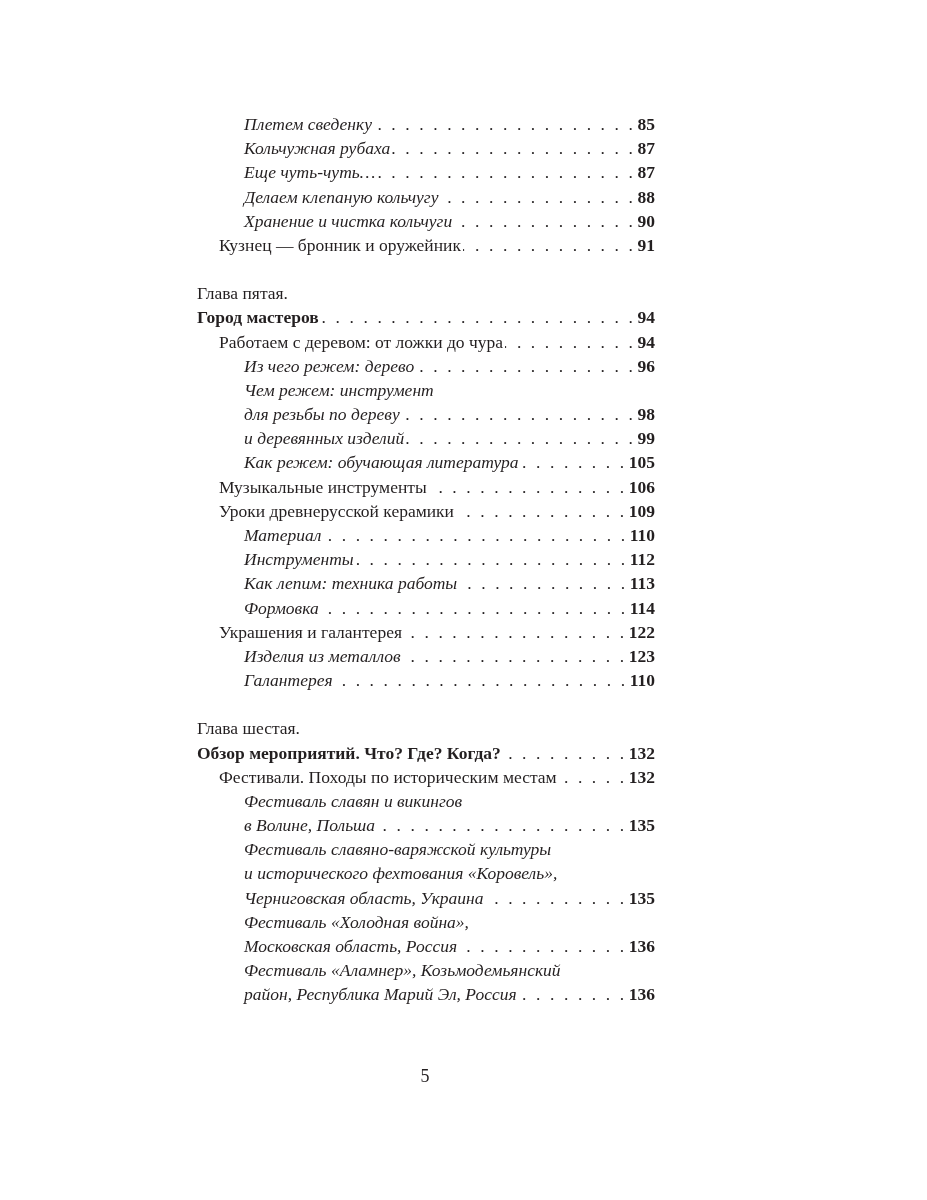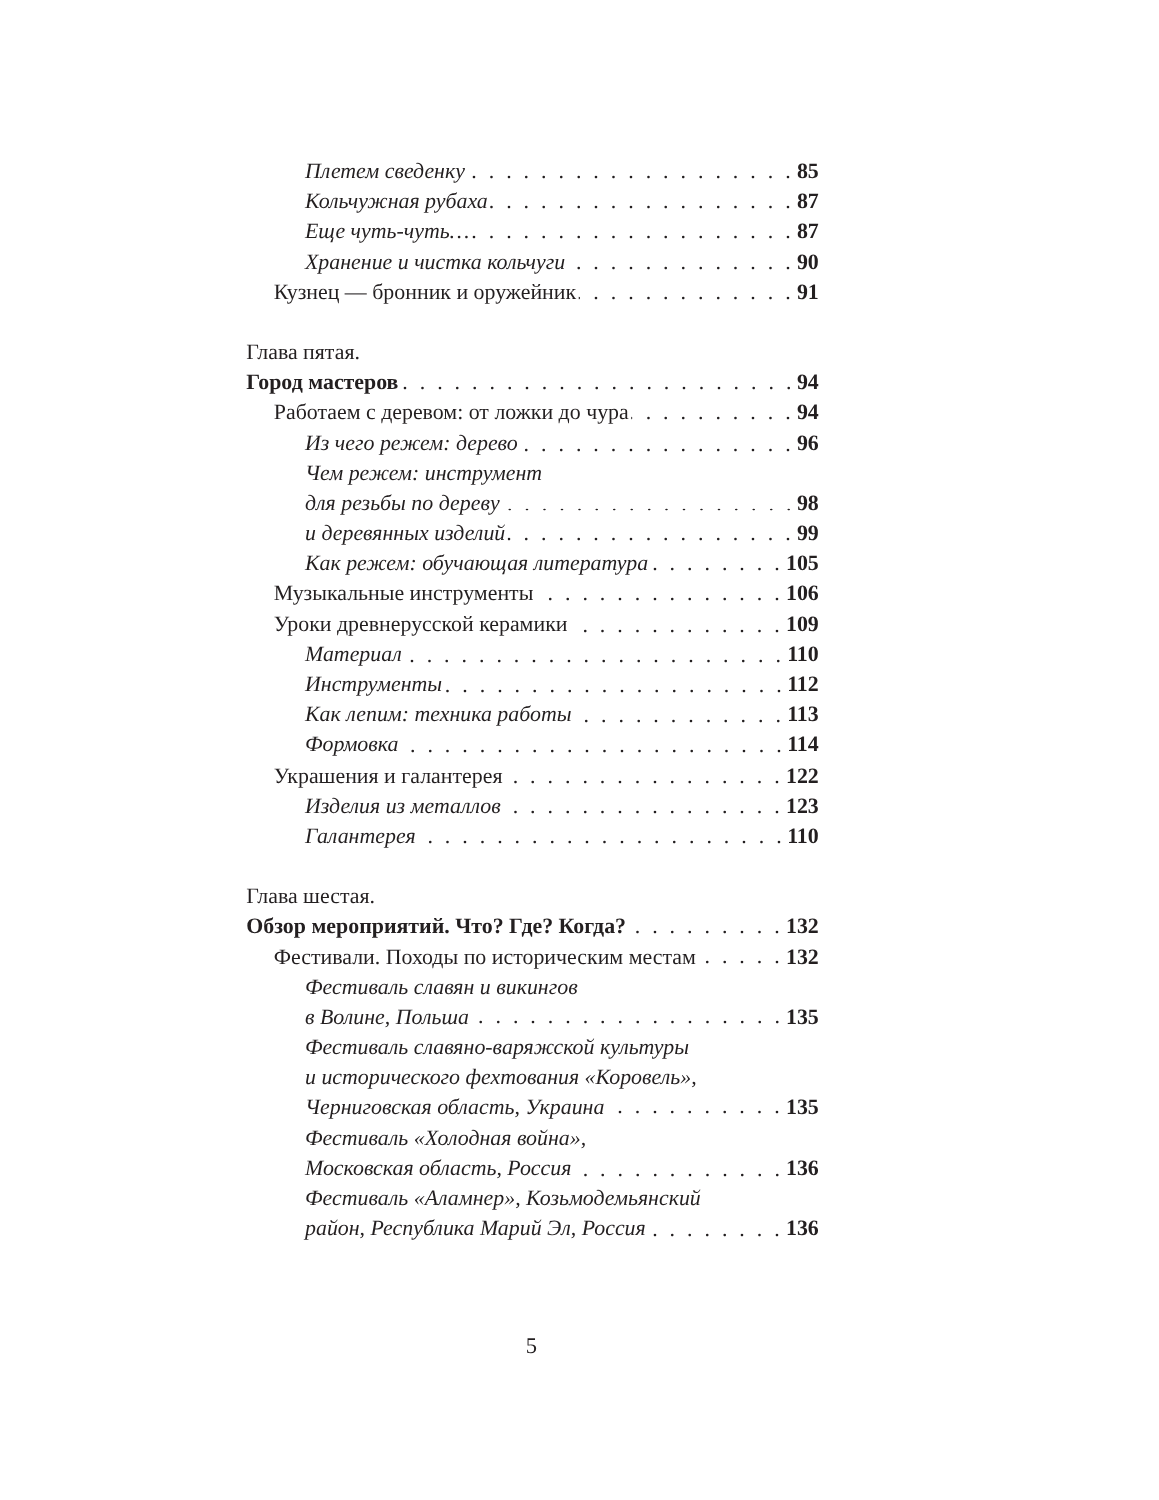--- a/index.html
+++ b/index.html
@@ -1,18 +1,18 @@
 <!DOCTYPE html>
 <html><head>
   <meta charset="utf-8">
   <style>
     html, body { margin: 0; padding: 0; background: #ffffff; }
     body { width: 927px; height: 1200px; position: relative; overflow: hidden;
       font-family: "Liberation Serif", "DejaVu Serif", serif; color: #231f20; }
-    .toc { position: absolute; left: 197px; top: 124px; width: 458px; font-size: 17.5px; line-height: 24.2px; }
+    .toc { position: absolute; left: 197px; top: 112px; width: 458px; font-size: 17.5px; line-height: 24.2px; }
     .line { display: flex; align-items: baseline; white-space: nowrap; height: 24.2px; }
     .lvl0 { padding-left: 0; font-weight: bold; align-items: center; }
     .lvl1 { padding-left: 22px; }
     .lvl2 { padding-left: 47px; font-style: italic; }
     .title { flex: 0 0 auto; }
     .dots { flex: 1 1 auto; overflow: hidden; font-style: normal; font-weight: normal; letter-spacing: 2.6px; margin: 0 2px; text-align: right; direction: rtl; }
     .dots::before { content: ". . . . . . . . . . . . . . . . . . . . . . . . . . . . . . . . . . . . . . . . . . . . . . . . . . . . . . . . . . . . . . . . . . . . . . . . . . . . . . . . . . . . . . . . . . . . . . . . . . . . . . . . . . ."; }
     .page { flex: 0 0 auto; font-style: normal; font-weight: bold; }
     .gap { height: 24px; }
     .heading { font-weight: normal; height: 24.2px; }
@@ -39,20 +39,27 @@
       </div>
       <div>
         <div class="line lvl2">
           <span class="title">Еще чуть-чуть…</span>
           <span class="dots"></span>
           <span class="page">87</span>
         </div>
       </div>
       <div>
         <div class="line lvl2">
+          <span class="title">Делаем клепаную кольчугу</span>
+          <span class="dots"></span>
+          <span class="page">88</span>
+        </div>
+      </div>
+      <div>
+        <div class="line lvl2">
           <span class="title">Хранение и чистка кольчуги</span>
           <span class="dots"></span>
           <span class="page">90</span>
         </div>
       </div>
       <div>
         <div class="line lvl1">
           <span class="title">Кузнец — бронник и оружейник</span>
           <span class="dots"></span>
           <span class="page">91</span>

